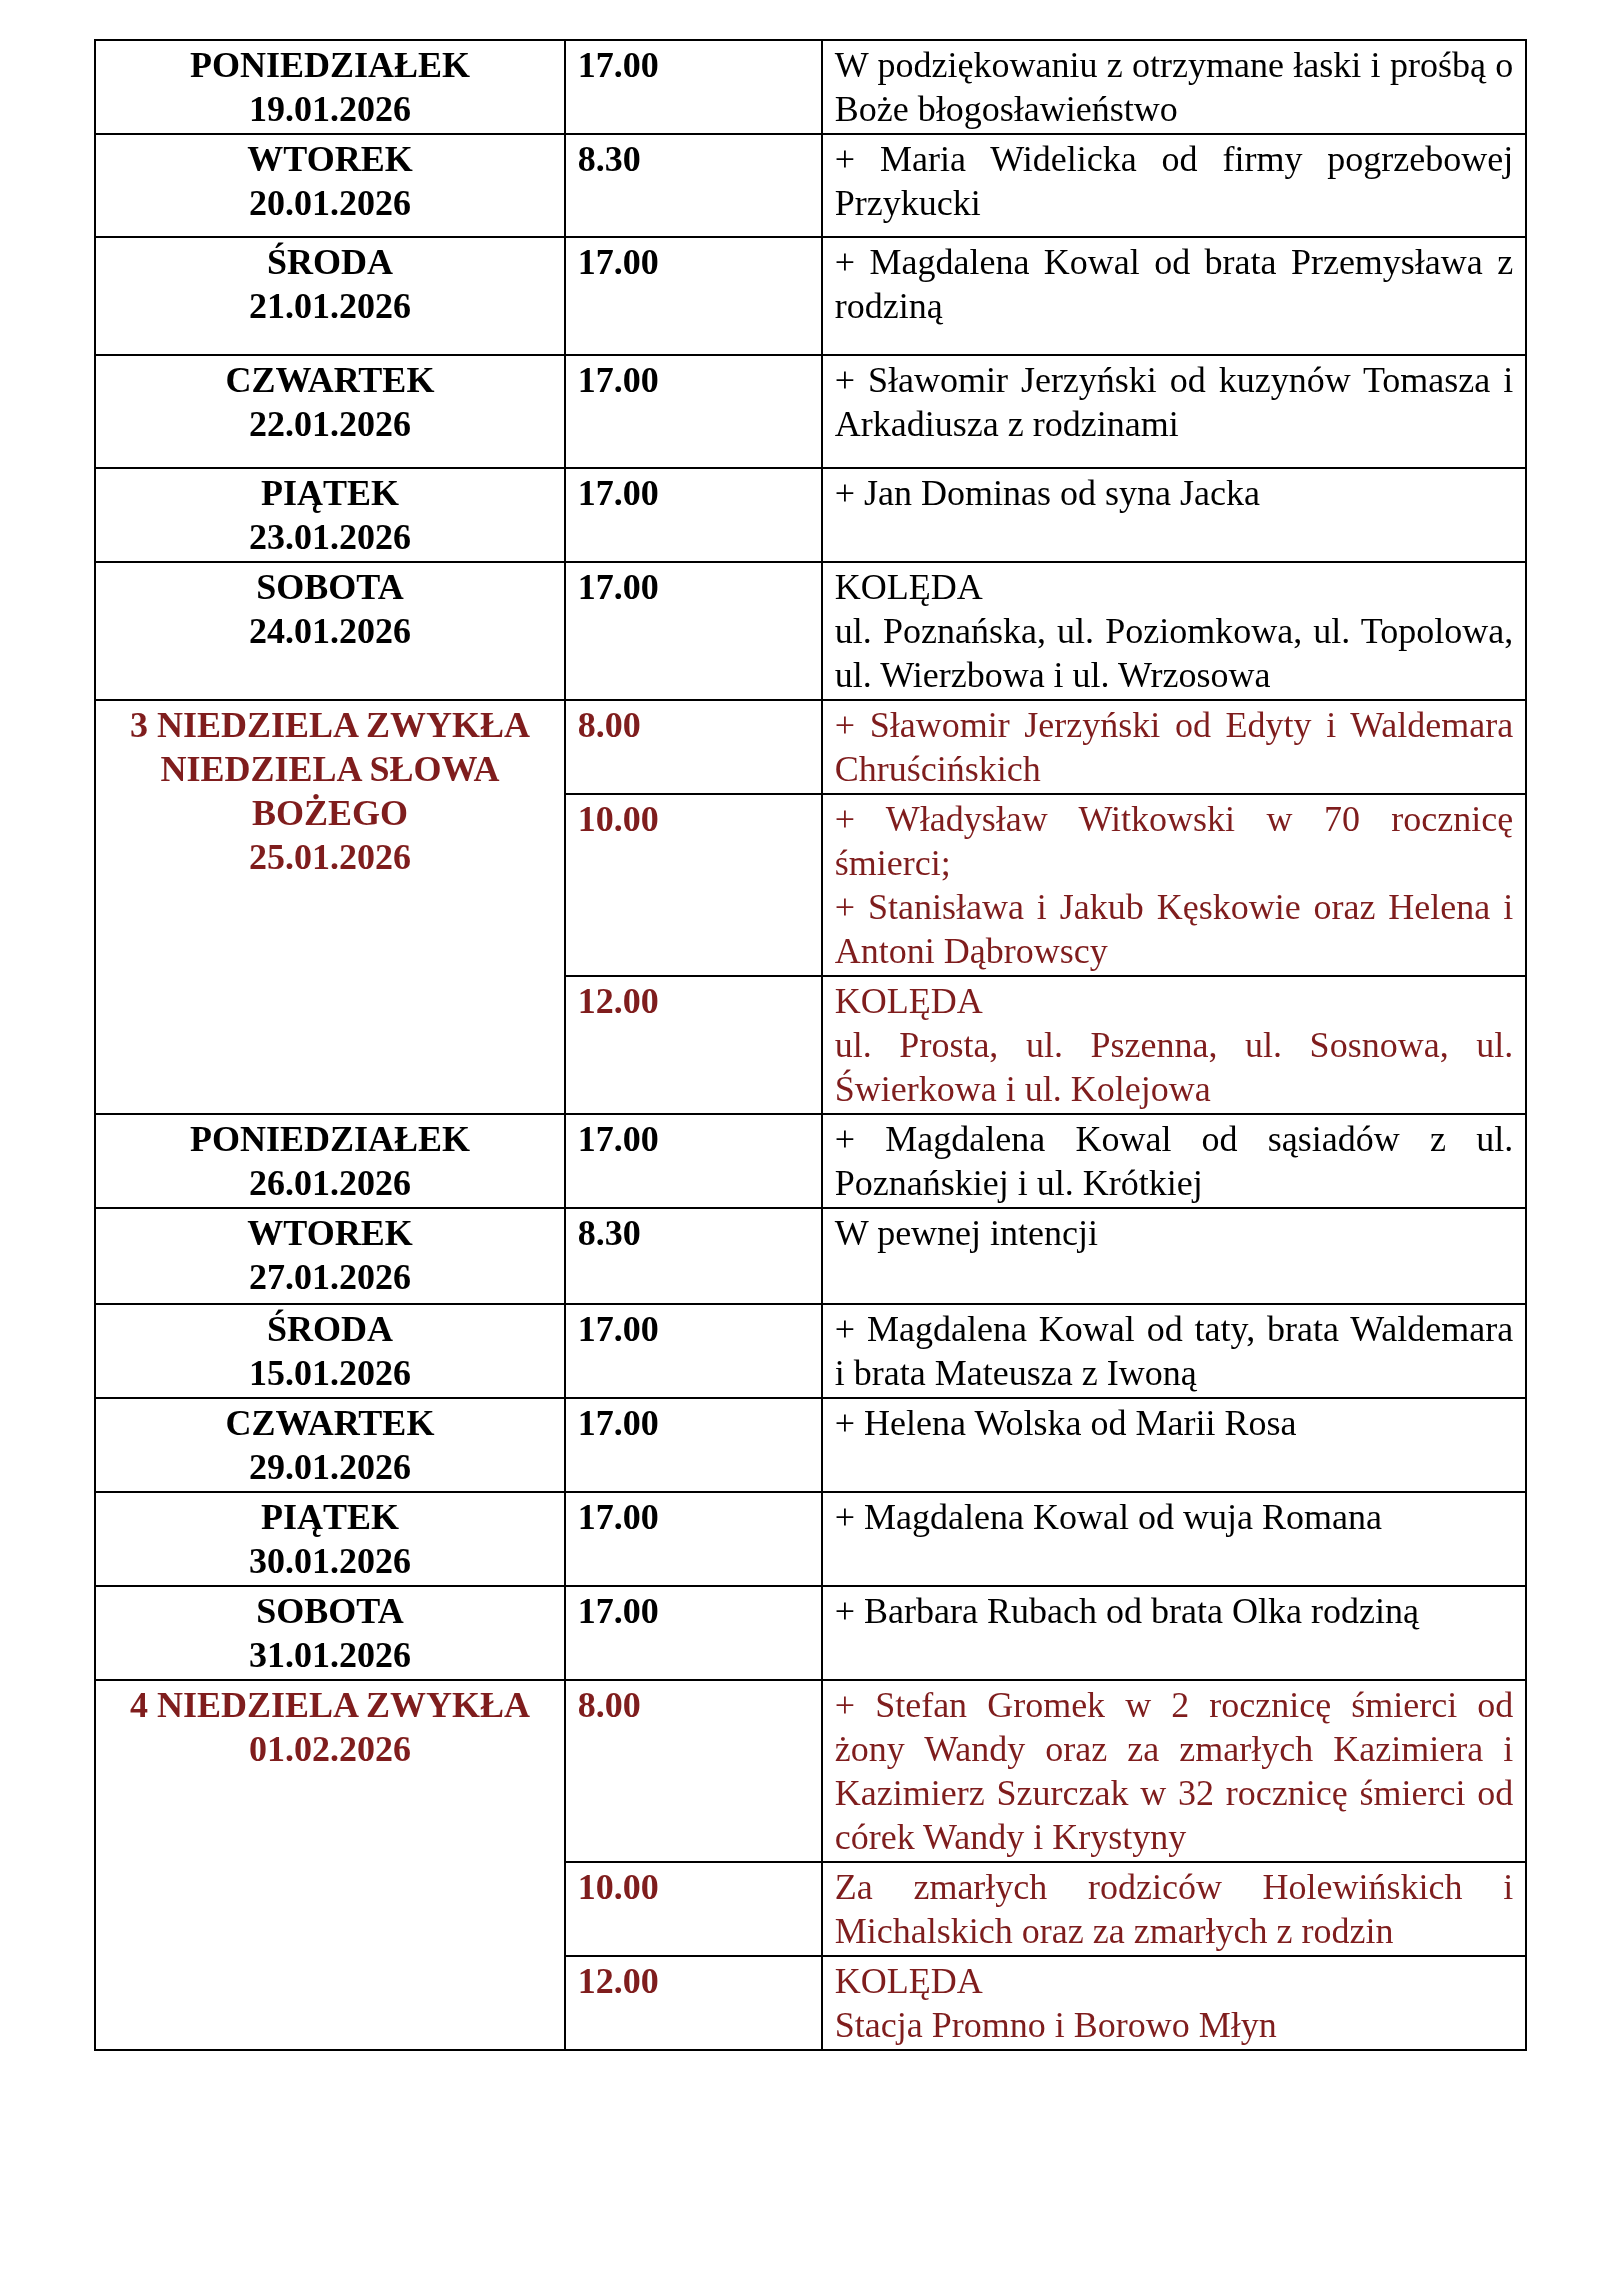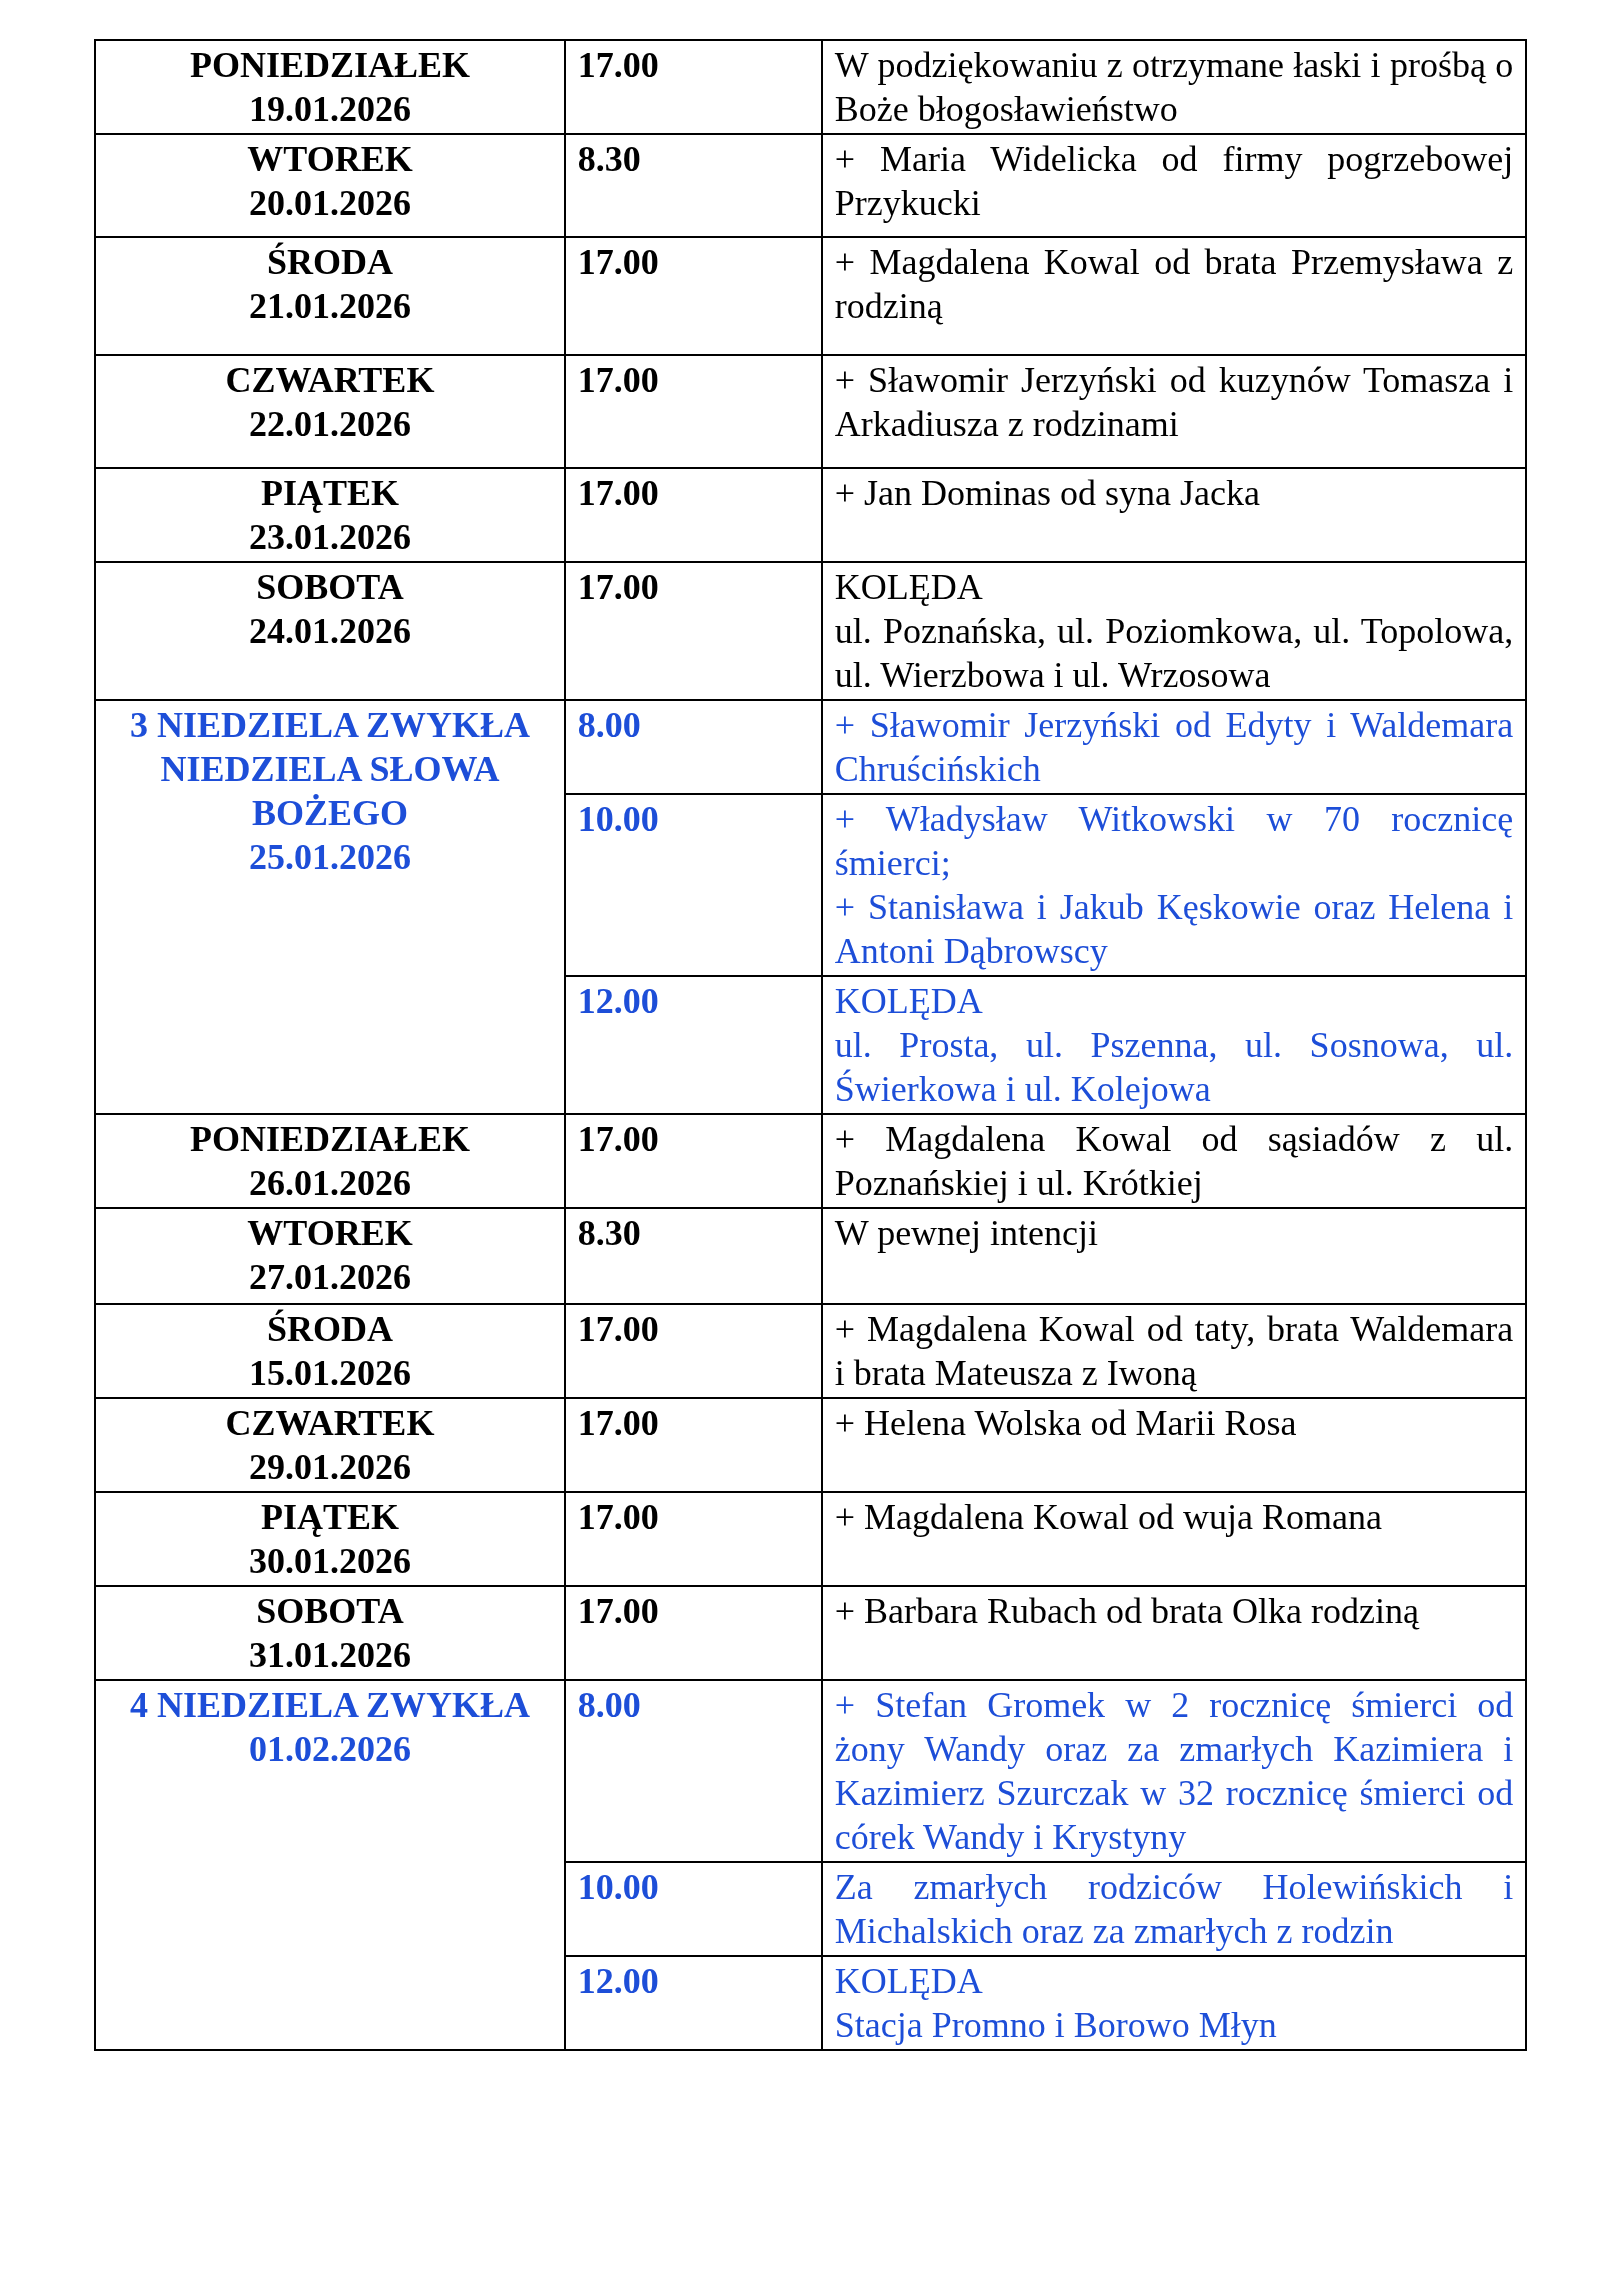--- a/index.html
+++ b/index.html
@@ -52,21 +52,21 @@
   }
   td.intention-cell {
     text-align: justify;
     margin-left: 24px;
   }
   .para { margin: 0; }
   .day-line, .day-date { margin: 0; }
   .day-date { font-weight: bold; text-align: center; }
   tr.red  { color: #ee0b0b; }
   tr.black { color: #000000; }
-  td.red  { color: #1d4ed8; }
+  td.red  { color: #7f1d1d; }
   td.black { color: #000000; }
 </style>
 </head>
 <body>
 
 <div class="page">
 
   <table class="intentions">
     <colgroup>
       <col style="width:470px">

